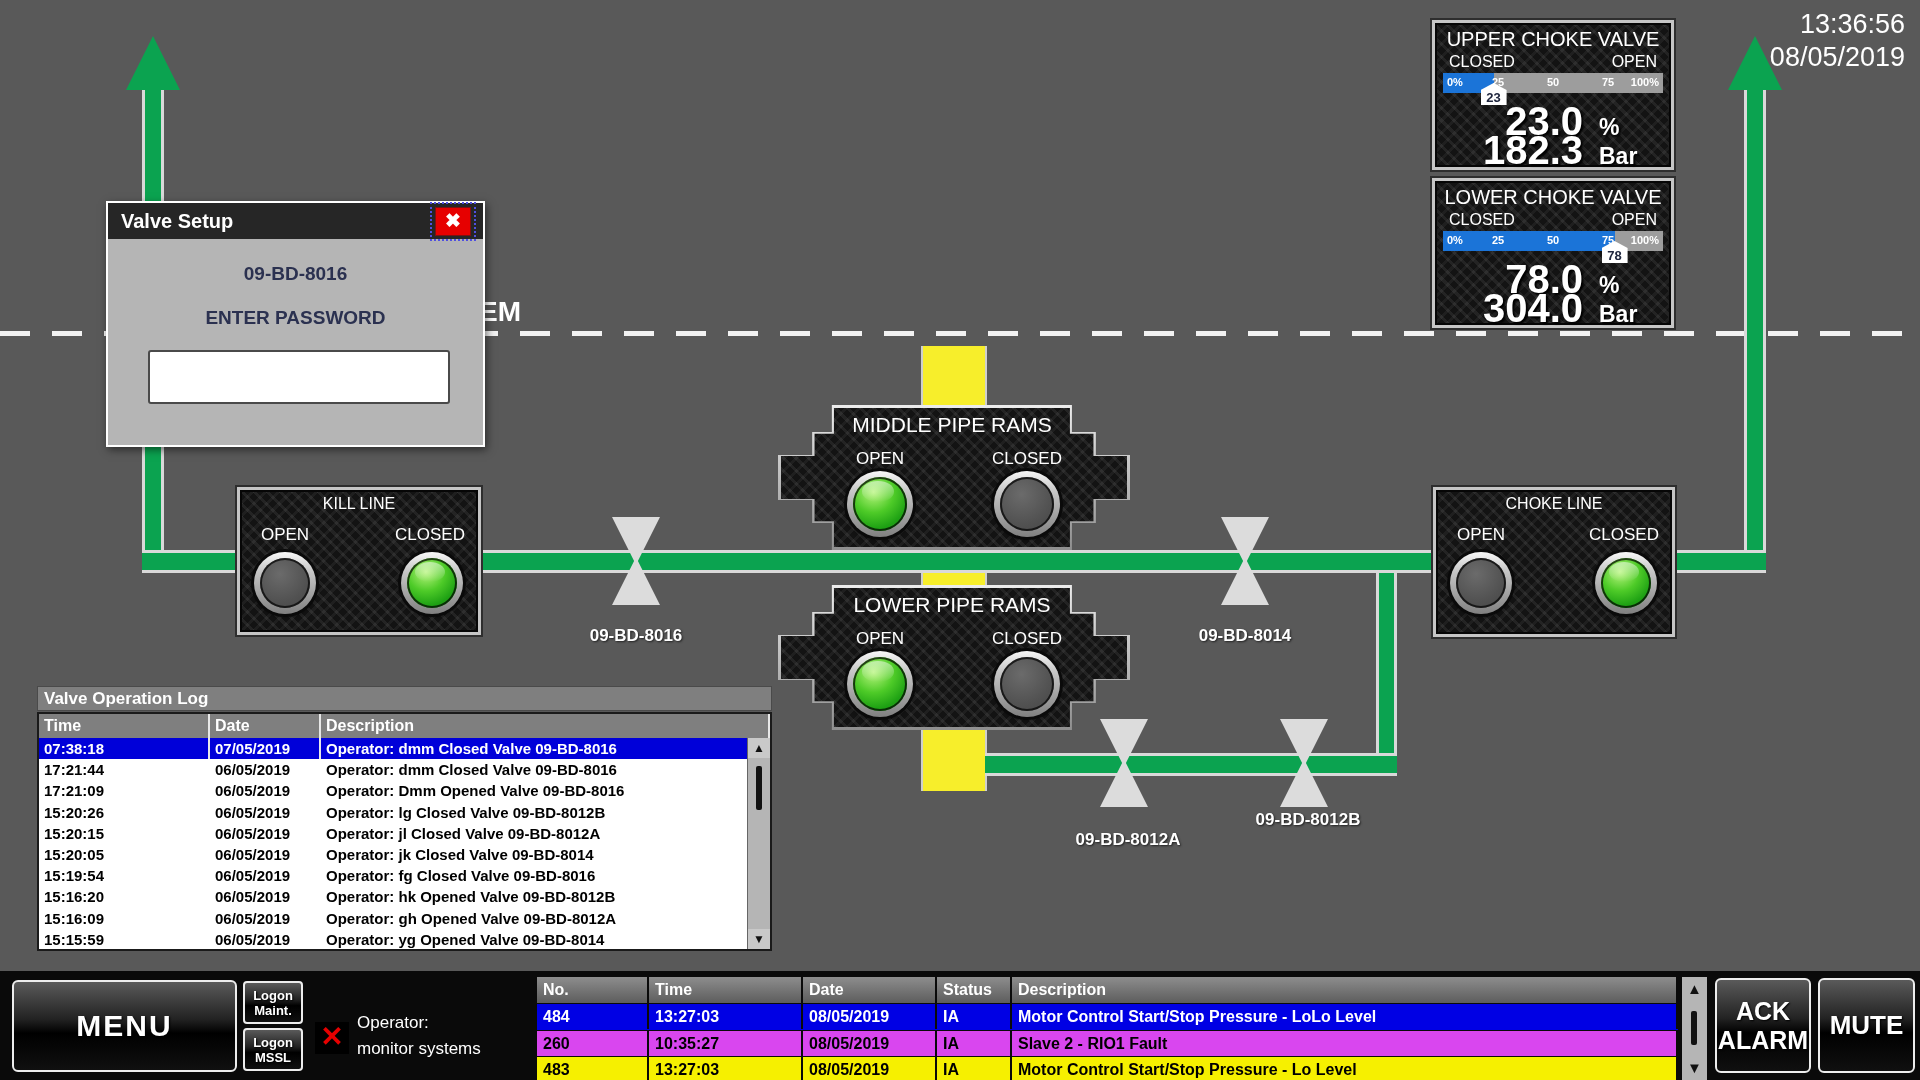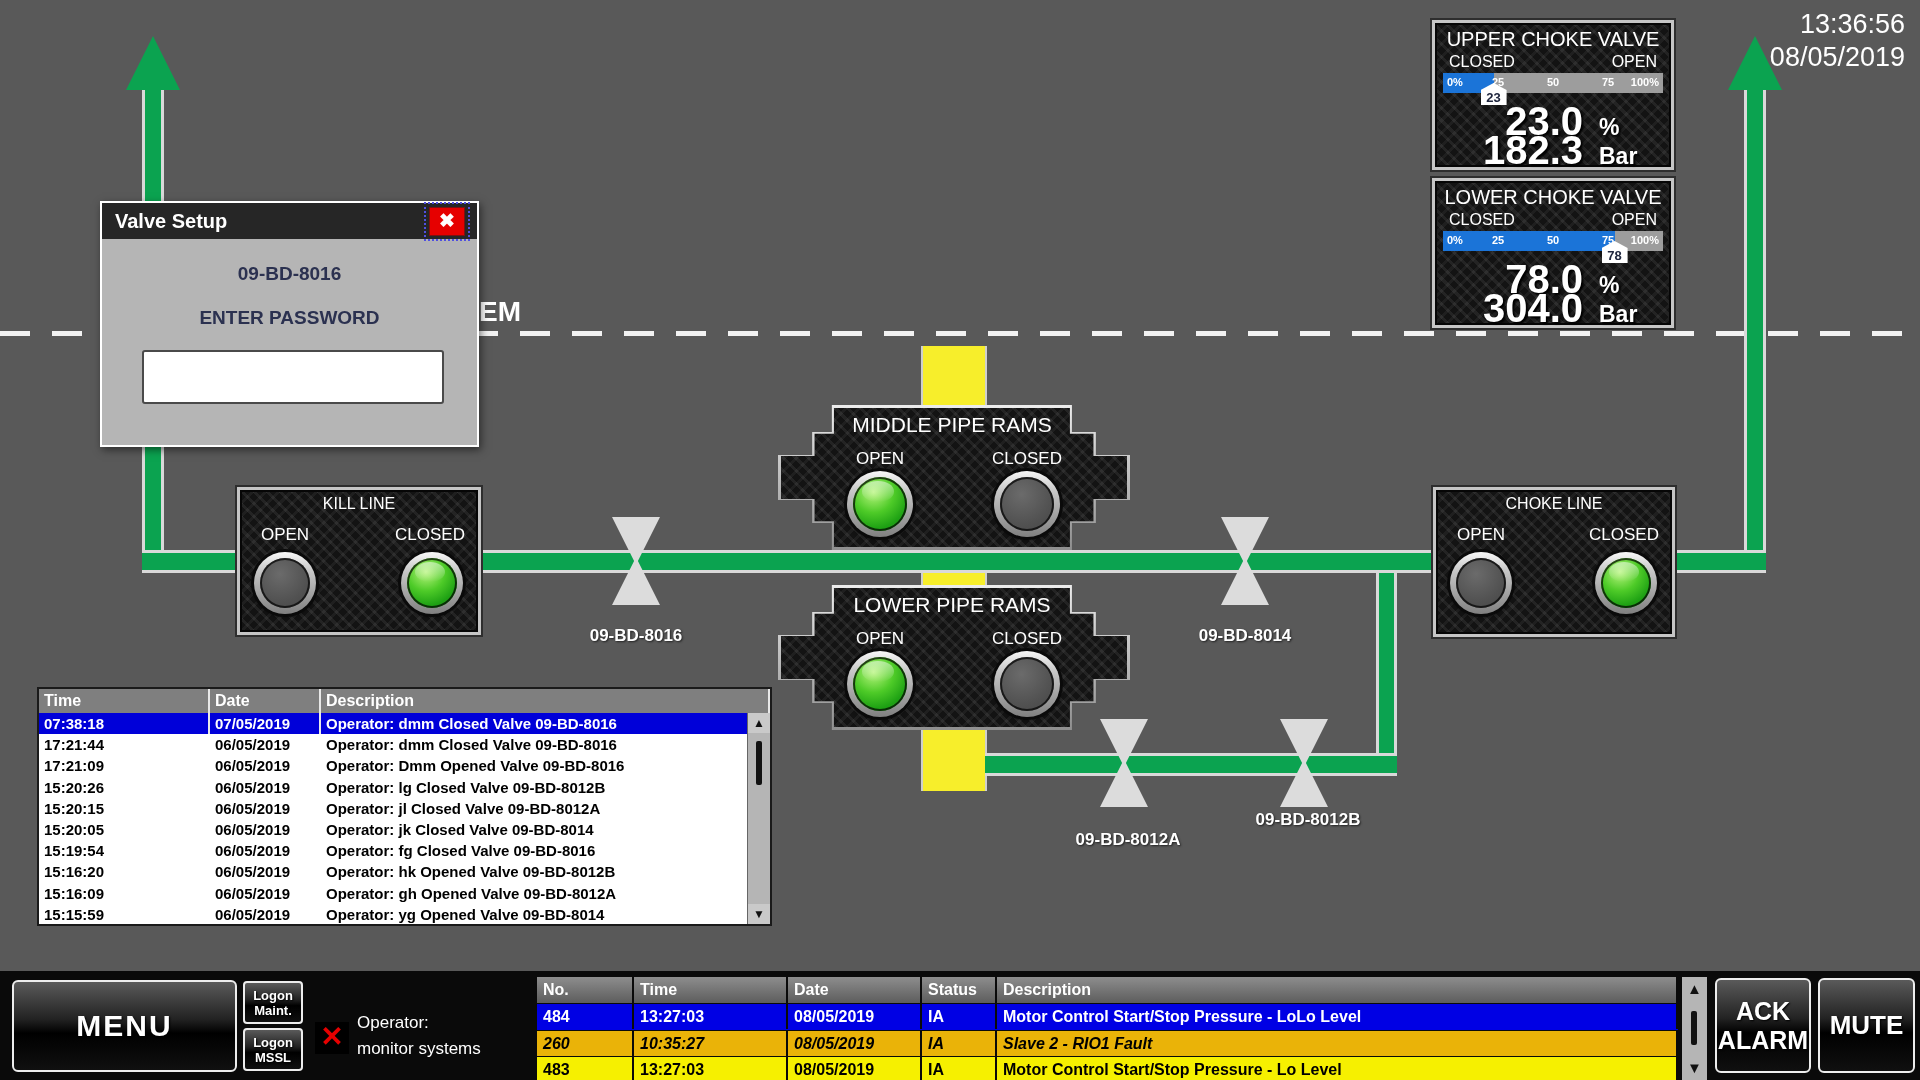--- a/index.html
+++ b/index.html
@@ -61,21 +61,21 @@
   .tick.first{left:4px;transform:none;} .tick.last{left:auto;right:4px;transform:none;}
   .ind-pointer{position:absolute;top:10px;width:26px;height:22px;transform:translateX(-50%);background:#fff;
        color:#20273f;font-size:13px;font-weight:bold;display:flex;align-items:flex-end;justify-content:center;
        clip-path:polygon(50% 0,100% 32%,100% 100%,0 100%,0 32%);z-index:3;}
   .ind-vals{margin-top:6px;}
   .ind-row{display:flex;align-items:baseline;justify-content:flex-end;padding-right:26px;gap:16px;height:33px;}
   .ind-num{font-size:40px;font-weight:bold;color:#fff;text-shadow:2px 2px 2px #000;}
   .ind-unit{font-size:23px;font-weight:bold;color:#fff;width:46px;text-shadow:2px 2px 2px #000;}
 
   
-  .dialog{position:absolute;left:100px;top:201px;width:379px;height:246px;z-index:10;
+  .dialog{position:absolute;left:106px;top:201px;width:379px;height:246px;z-index:10;
           border:2px solid #fff;background:#b5b5b5;box-shadow:2px 3px 8px rgba(0,0,0,.5);box-sizing:border-box;}
   .dialog-titlebar{position:relative;height:36px;background:#262626;}
   .dialog-title{color:#fff;font-weight:bold;font-size:20px;line-height:36px;padding-left:13px;}
   .dialog-close{position:absolute;right:12px;top:4px;width:34px;height:27px;background:#e60000;border:1px solid #7c1010;
           color:#fff;font-size:19px;font-weight:bold;text-align:center;line-height:26px;cursor:default;
           outline:2px dotted #5050e0;outline-offset:3px;}
   .dialog-id{margin-top:24px;text-align:center;color:#2b3150;font-weight:bold;font-size:19px;}
   .dialog-prompt{margin-top:22px;text-align:center;color:#2b3150;font-weight:bold;font-size:19px;}
   .dialog-input{position:absolute;left:40px;top:147px;width:302px;height:54px;background:#fff;
           border:2px solid #4a4a4a;border-radius:3px;box-sizing:border-box;font-size:22px;padding:0 10px;}
@@ -104,23 +104,23 @@
           background:linear-gradient(180deg,#5a5a5a 0%,#232323 42%,#000 58%,#101010 100%);
           display:flex;align-items:center;justify-content:center;text-align:center;box-sizing:border-box;
           text-shadow:1px 1px 2px #000;}
   .alarm-table{position:absolute;left:537px;top:6px;width:1141px;height:103px;background:#000;}
   .al-head{display:flex;height:26px;background:linear-gradient(180deg,#8d8d8d,#5d5d5d);color:#fff;
           font-weight:bold;font-size:16px;}
   .al-head div{line-height:26px;padding-left:6px;border-right:2px solid #0a0a0a;box-sizing:border-box;}
   .al-row{display:flex;height:25.6px;font-weight:bold;font-size:16px;border-top:1px solid #0a0a0a;align-items:center;}
   .al-row div{line-height:25px;padding-left:6px;border-right:2px solid #0a0a0a;box-sizing:border-box;
           white-space:nowrap;overflow:hidden;}
-  .a-no{width:97px;} .a-time{width:154px;} .a-date{width:134px;} .a-status{width:75px;} .a-desc{flex:1;}
+  .a-no{width:112px;} .a-time{width:154px;} .a-date{width:134px;} .a-status{width:75px;} .a-desc{flex:1;}
   .al-row.blue{background:#0000e4;color:#fff;}
-  .al-row.red{background:#eab308;color:#000;font-style:italic;}
+  .al-row.red{background:#d946ef;color:#000;}
   .al-row.yellow{background:#f6f000;color:#000;}
   .alarm-sb{position:absolute;left:1682px;top:6px;width:25px;height:103px;background:#b5b5b5;}
   .alarm-sb .sb-btn{height:24px;background:#b5b5b5;font-size:15px;line-height:24px;}
   .opname{position:absolute;color:#fff;font-size:17px;}
   .redx{position:absolute;left:315px;top:51px;width:34px;height:32px;background:#000;color:#e60000;
         font-size:28px;font-weight:bold;text-align:center;line-height:30px;}
 
   .clock{position:absolute;right:15px;top:8px;text-align:right;color:#fff;font-size:27px;line-height:33px;z-index:4;}
 </style>
 </head>
@@ -266,20 +266,21 @@
     <div class="dialog-titlebar">
       <div class="dialog-title">Valve Setup</div>
       <div class="dialog-close">✖</div>
     </div>
     <div class="dialog-id">09-BD-8016</div>
     <div class="dialog-prompt">ENTER PASSWORD</div>
     <input class="dialog-input" type="password" value="" style="">
   </div>
 
   <div class="log">
+    <div class="log-titlebar">Valve Operation Log</div>
     <div class="log-table">
       <div class="log-head">
         <div class="c-time">Time</div>
         <div class="c-date">Date</div>
         <div class="c-desc">Description</div>
       </div>
       <div class="log-row sel">
         <div class="c-time">07:38:18</div>
           <div class="c-date">07/05/2019</div>
           <div class="c-desc">Operator: dmm Closed Valve 09-BD-8016</div>

